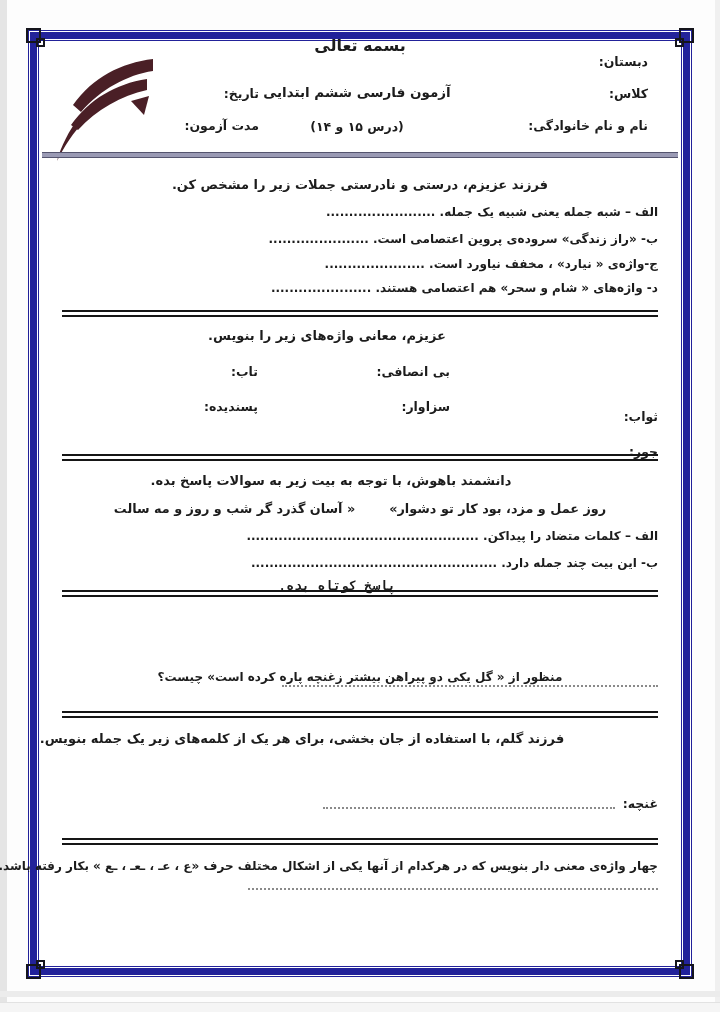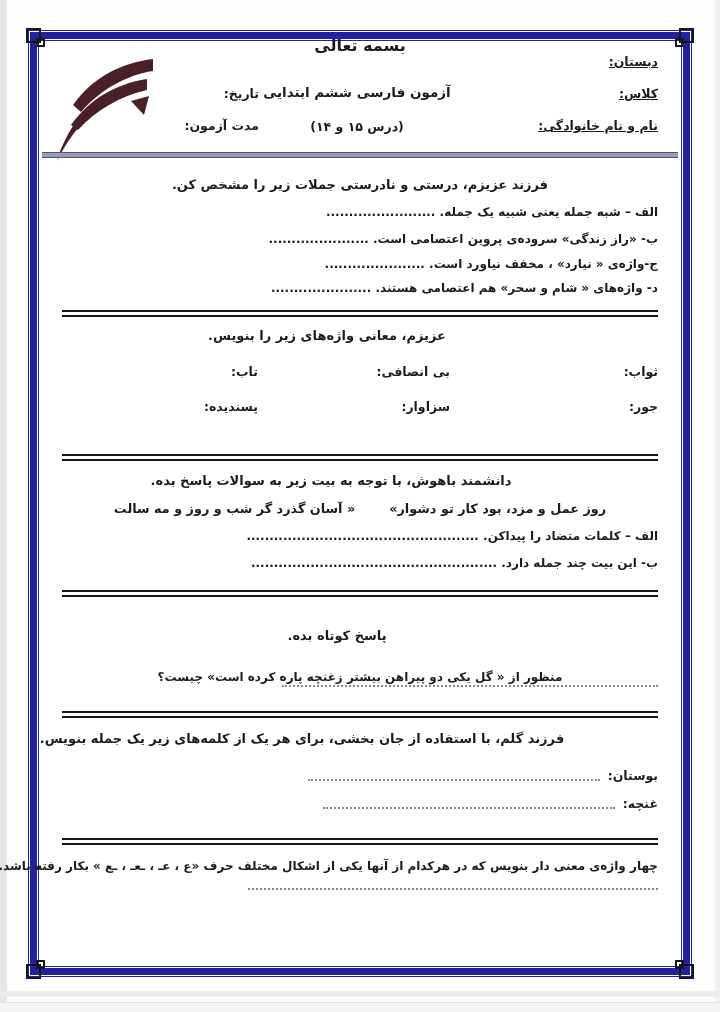--- a/index.html
+++ b/index.html
@@ -28,34 +28,34 @@
   .c-br{right:-2px;bottom:-2px;} .c-br::after{left:-6px;top:-6px;}
 
   .abs{position:absolute;}
   .b{font-weight:700;}
   .fs12{font-size:12.5px;line-height:20px;}
   .center{text-align:center;}
   .right{text-align:right;}
   .nowrap{white-space:nowrap;}
 
   .besmele{left:0;right:0;top:6px;font-size:16px;}
-  .hdr-r{right:34px;text-decoration:underline;}
+  .hdr-r{right:44px;}
   .hdr-center{left:0;right:34px;padding-left:28px;}
   .logo-box{left:17px;top:25px;width:112px;height:108px;}
 
   .gray-div{left:14px;right:14px;top:122px;height:4px;background:#9a9ab4;
             border-top:1px solid #54546e;border-bottom:1px solid #54546e;}
   .black-div{left:34px;right:34px;height:3px;border-top:2px solid #161616;border-bottom:2px solid #161616;}
 
   .col{left:34px;right:34px;}
   .sec-title{font-size:13px;}
   .item{font-size:12px;}
 
   .wrow{display:flex;direction:rtl;}
-  .wrow .c1{flex:0 0 208px;}
+  .wrow .c1{flex:0 0 208px;margin-top:45px;}
   .wrow .c2{flex:0 0 192px;}
   .wrow .c3{flex:1 1 auto;}
 
   .poem{display:flex;direction:rtl;justify-content:center;gap:34px;font-size:12.8px;}
 
   .fill-row{display:flex;direction:rtl;align-items:flex-end;column-gap:8px;}
   .leader{flex:0 0 292px;height:0;border-bottom:2px dotted #8a8a8a;margin-bottom:5px;}
   .dotline{height:0;border-bottom:2px dotted #8a8a8a;}
 </style>
 </head>
@@ -126,31 +126,27 @@
   <div class="abs col sec-title b center" style="top:443px;transform:translateX(-29px);">دانشمند باهوش، با توجه به بیت زیر به سوالات پاسخ بده.</div>
   <div class="abs col poem b" style="top:471px;">
     <span>روز عمل و مزد، بود کار تو دشوار»</span>
     <span>« آسان گذرد گر شب و روز و مه سالت</span>
   </div>
   <div class="abs col item b right" style="top:499px;">الف – کلمات متضاد را پیداکن. ...................................................</div>
   <div class="abs col item b right" style="top:526px;">ب- این بیت چند جمله دارد. ......................................................</div>
 
   <div class="abs black-div" style="top:560px;"></div>
 
-  <div class="abs col sec-title b center" style="top:598px;transform:translateX(-23px);">پاسخ کوتاه بده.</div>
+  <div class="abs col sec-title b center" style="top:548px;transform:translateX(-23px);font-family:Liberation Mono, monospace;">پاسخ کوتاه بده.</div>
   <div class="abs col item b center" style="top:640px;">منظور از « گل یکی دو پیراهن بیشتر زغنچه پاره کرده است» چیست؟</div>
   <div class="abs dotline" style="top:655px;right:34px;width:376px;"></div>
 
   <div class="abs black-div" style="top:681px;"></div>
 
   <div class="abs col sec-title b center nowrap" style="top:701px;transform:translateX(-58px);">فرزند گلم، با استفاده از جان بخشی، برای هر یک از کلمه‌های زیر یک جمله بنویس.</div>
-  <div class="abs col fill-row b fs12" style="top:736px;">
-    <span>بوستان:</span>
-    <span class="leader"></span>
-  </div>
   <div class="abs col fill-row b fs12" style="top:764px;">
     <span>غنچه:</span>
     <span class="leader"></span>
   </div>
 
   <div class="abs black-div" style="top:808px;"></div>
 
   <div class="abs col b center nowrap" style="top:829px;font-size:12px;">چهار واژه‌ی معنی دار بنویس که در هرکدام از آنها یکی از اشکال مختلف حرف «ع ، عـ ، ـعـ ، ـع » بکار رفته باشد.</div>
   <div class="abs dotline" style="top:858px;right:34px;width:410px;"></div>
 </div>

